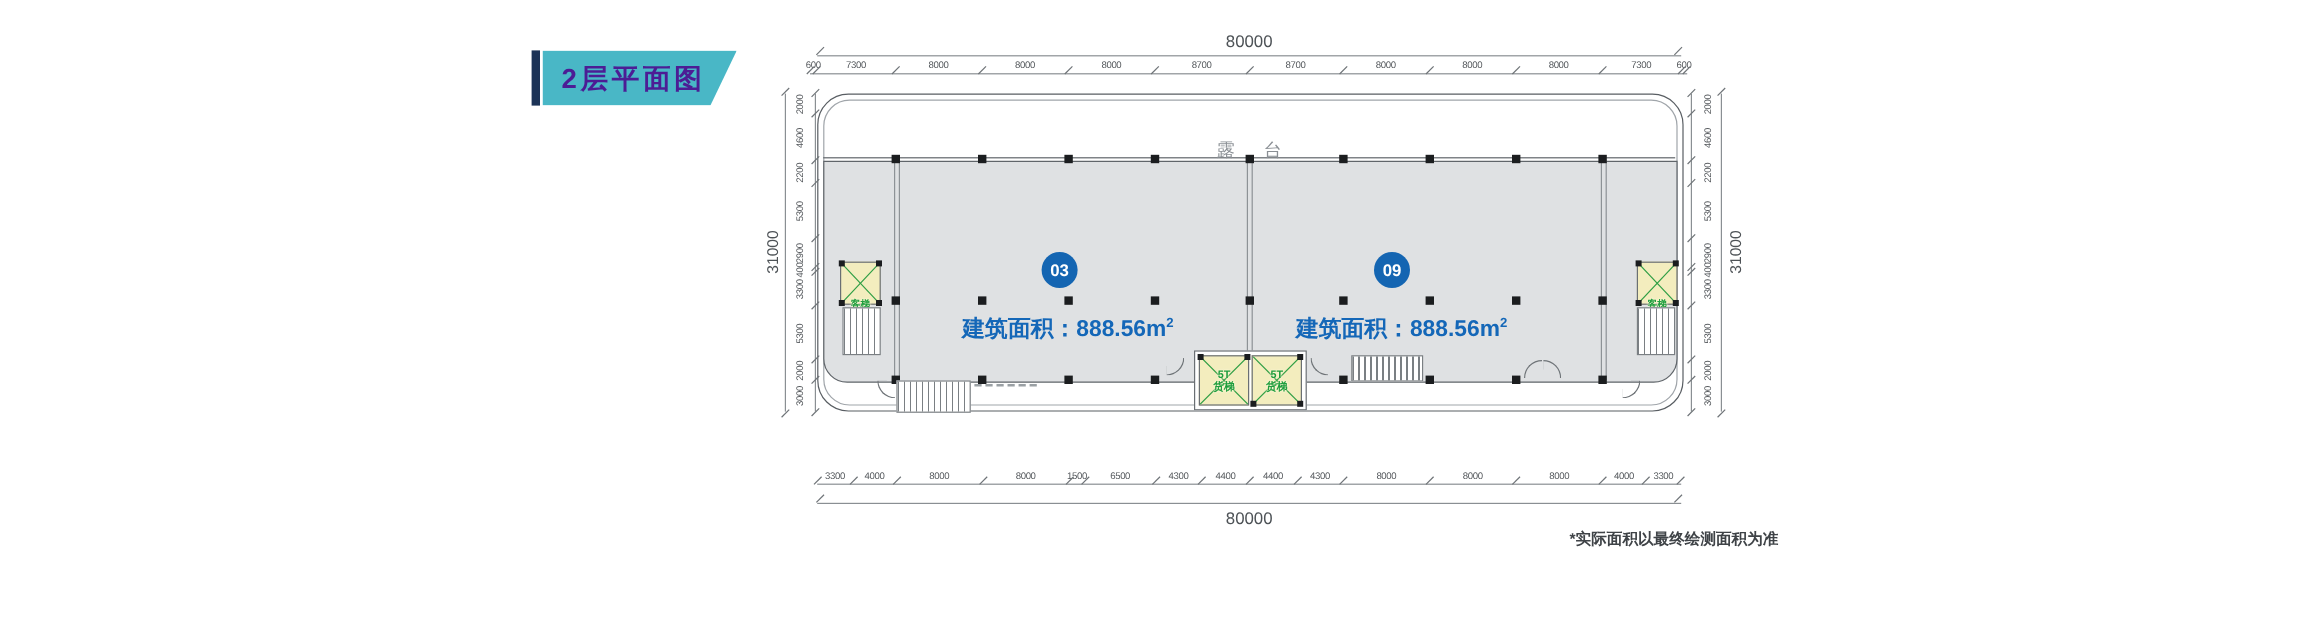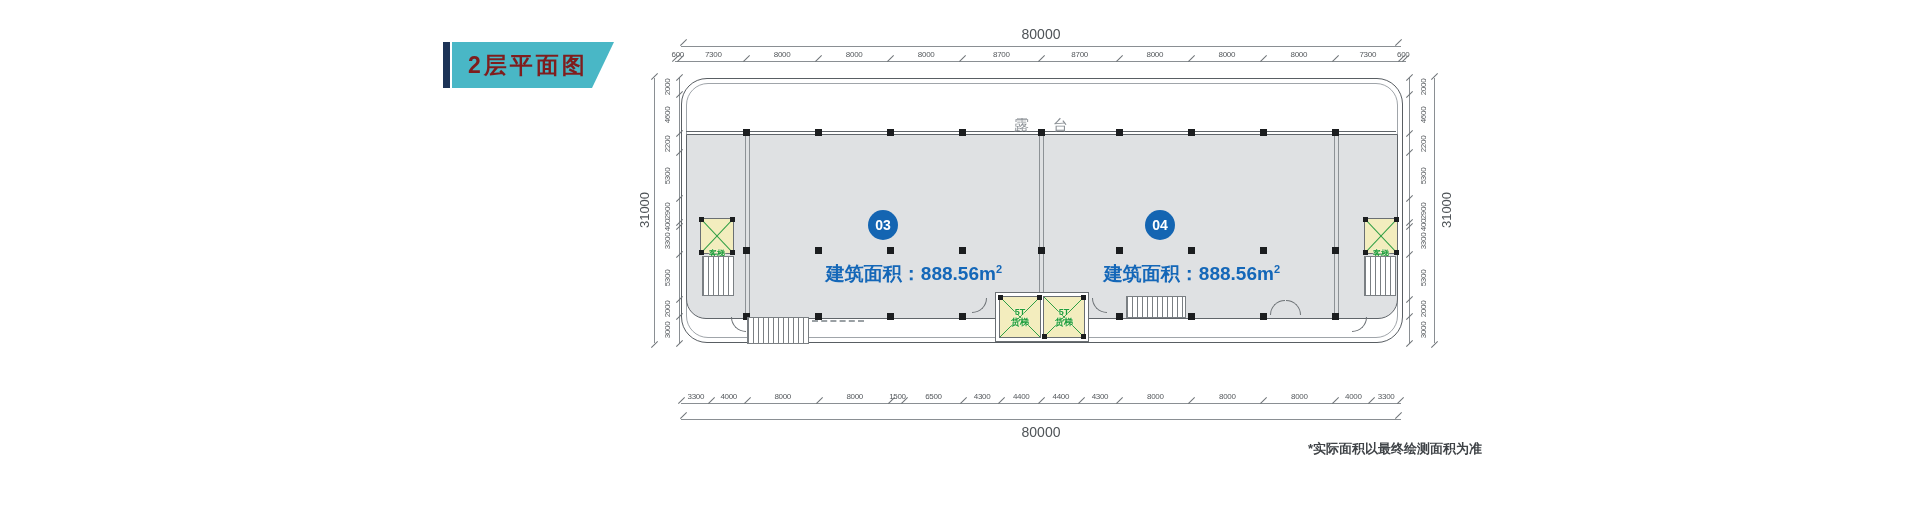--- a/index.html
+++ b/index.html
@@ -4,21 +4,21 @@
 <style>
   html,body{margin:0;padding:0;background:#fff;}
   #stage{position:relative;width:1920px;height:515px;background:#fff;overflow:hidden;
          font-family:"Liberation Sans",sans-serif;}
 
   
   .banner-bar{position:absolute;left:443px;top:42px;width:7px;height:46px;background:#1c3357;}
   .banner-flag{position:absolute;left:452px;top:42px;width:162px;height:46px;background:#49b7c6;
                clip-path:polygon(0 0,100% 0,calc(100% - 22px) 100%,0 100%);
                display:flex;align-items:center;}
-  .banner-title{color:#7f1d1d;font-size:23px;font-weight:bold;letter-spacing:3px;padding-left:16px;white-space:nowrap;}
+  .banner-title{color:#4c1d95;font-size:23px;font-weight:bold;letter-spacing:3px;padding-left:16px;white-space:nowrap;}
 
   
   .bound-outer{position:absolute;left:681px;top:78px;width:720px;height:263px;
                border:1.5px solid #595e63;border-radius:26px;}
   .bound-inner{position:absolute;left:686px;top:83px;width:710px;height:253px;
                border:1px solid #a0a5aa;border-radius:22px;}
   .slab{position:absolute;left:686px;top:134px;width:710px;height:183px;background:#dfe1e3;
         border:1px solid #60656a;border-radius:0 0 20px 20px;}
   .terrace-line{position:absolute;left:686px;top:131px;width:710px;height:0;border-top:1px solid #60656a;}
   .terrace-label{position:absolute;left:986px;top:116px;width:120px;text-align:center;
@@ -44,21 +44,21 @@
   
   .stair{position:absolute;border:1px solid #7a7f83;background-color:#fff;
          background-image:repeating-linear-gradient(90deg,#7a7f83 0 1px,transparent 1px 5px);}
   .dash{position:absolute;border-top:2px dashed #9aa0a4;}
   .arc{position:absolute;width:14px;height:14px;border-left:1px solid #6e7377;border-bottom:1px solid #6e7377;
        border-radius:0 0 0 100%;}
 
   
   .unit-circle{position:absolute;width:30px;height:30px;border-radius:50%;background:#1465b2;color:#fff;
                display:flex;align-items:center;justify-content:center;font-size:14px;font-weight:bold;}
-  .unit-area{position:absolute;width:224px;text-align:right;color:#1467b8;font-size:19px;font-weight:600;white-space:nowrap;}
+  .unit-area{position:absolute;width:224px;text-align:center;color:#1467b8;font-size:19px;font-weight:600;white-space:nowrap;}
   .unit-area sup{font-size:11px;}
 
   
   .note{position:absolute;left:1268px;top:440px;width:214px;text-align:right;
         font-size:13px;font-weight:600;color:#3f4347;}
 
   
   .hdim{position:absolute;display:flex;height:14px;}
   .hdim::before{content:'';position:absolute;left:0;right:0;top:11px;height:1px;background:#8a8f93;}
   .hseg{position:relative;}
@@ -193,21 +193,21 @@
   <div class="arc" style="left:972px;top:298px;transform:scaleX(-1);"></div>
   <div class="arc" style="left:1092px;top:298px;"></div>
   <div class="arc" style="left:1270px;top:300px;transform:scaleY(-1);"></div>
   <div class="arc" style="left:1286px;top:300px;transform:scale(-1,-1);"></div>
   <div class="arc" style="left:1352px;top:317px;transform:scaleX(-1);"></div>
 
   <div class="unit-circle" style="left:868px;top:210px;">03</div>
   <div class="unit-area" style="left:778px;top:261px;">
     <span>建筑面积：</span><span>888.56</span><span>m</span><sup>2</sup>
   </div>
-  <div class="unit-circle" style="left:1145px;top:210px;">04</div>
+  <div class="unit-circle" style="left:1145px;top:210px;">09</div>
   <div class="unit-area" style="left:1056px;top:261px;">
     <span>建筑面积：</span><span>888.56</span><span>m</span><sup>2</sup>
   </div>
 
   <div class="htotal" style="left:681px;top:46px;width:720px;">
     <span class="htlabel" style="top:-20px;">80000</span>
   </div>
   <div class="hdim" id="dim-top" style="left:675px;top:50px;width:731px;">
       <div class="hseg" style="flex: 600 0 0px;">
         <span class="seglbl">600</span>

